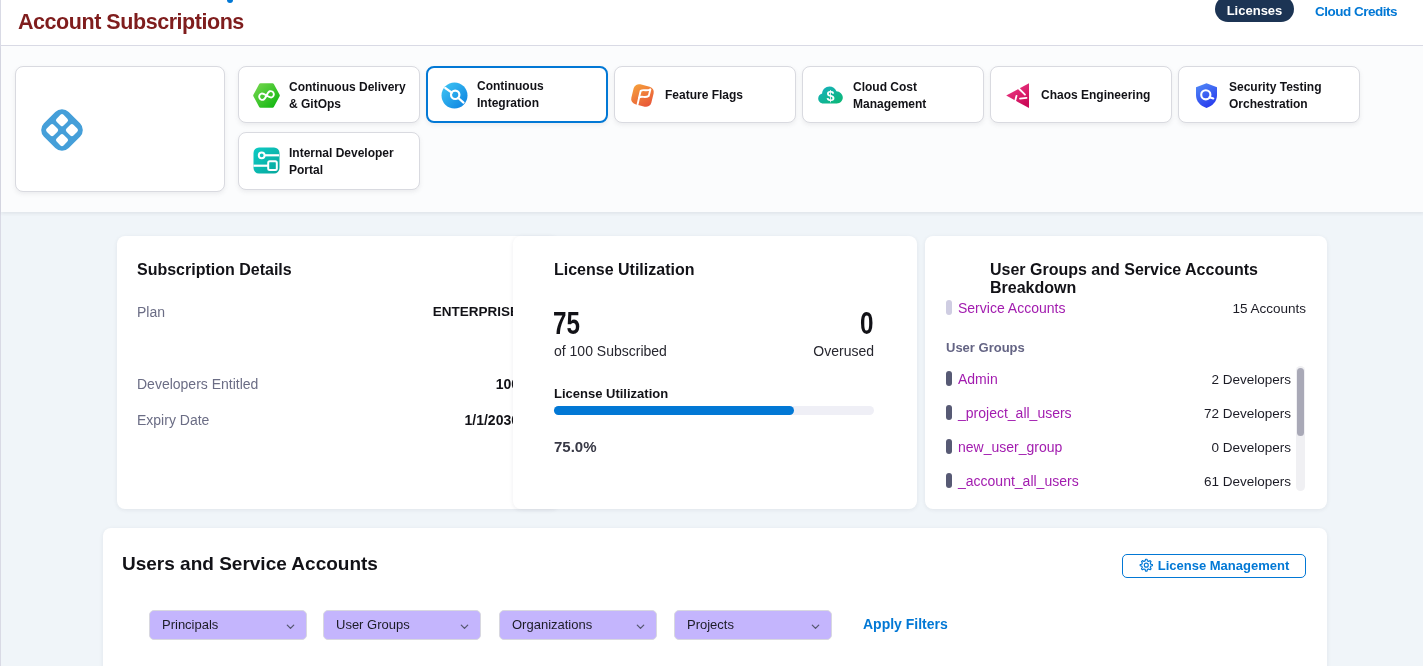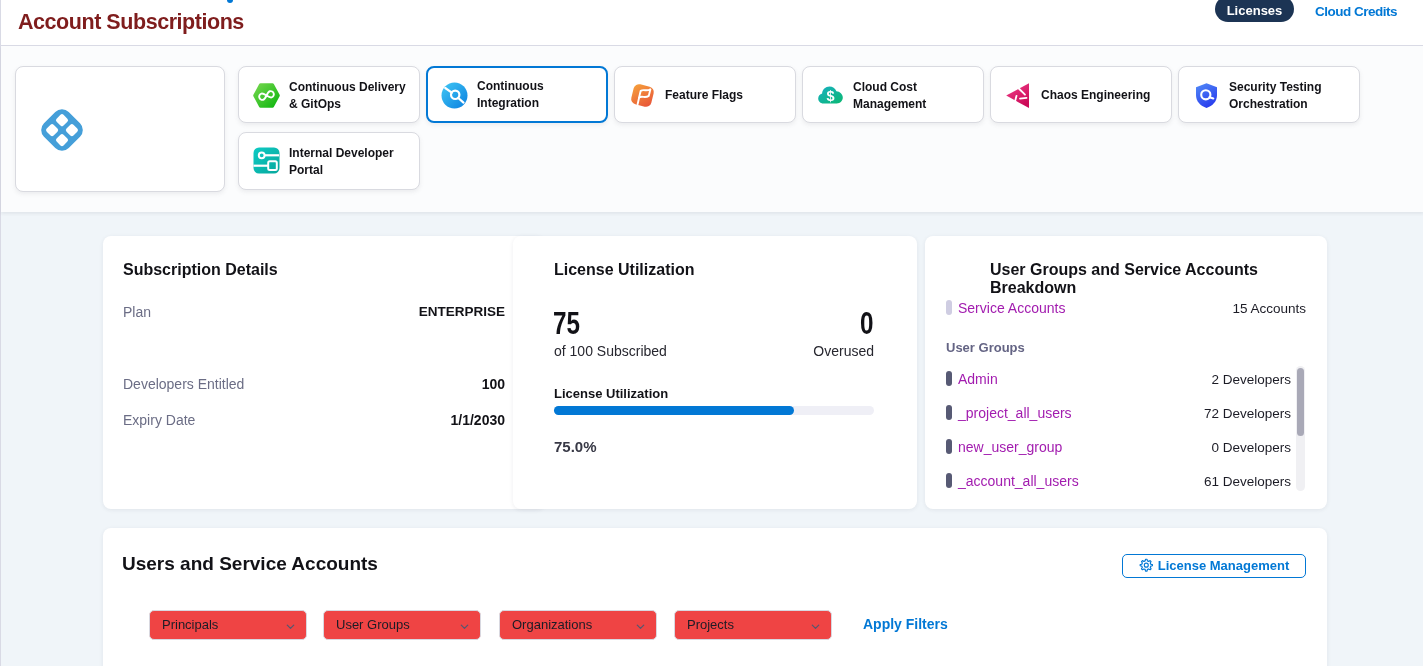--- a/index.html
+++ b/index.html
@@ -18,21 +18,21 @@
   .allmod .txt { position:absolute; left:73px; top:40px; letter-spacing:-0.3px; font-size:17px; font-weight:bold; color:#121217; line-height:23px; }
   .mcard { position:absolute; top:20px; width:182px; height:57px; background:#fff; border:1px solid #d9dae0; border-radius:8px; box-shadow:0 2px 4px rgba(96,97,112,0.10); }
   .mcard.sel { border:2px solid #0278d5; }
   .mcard .mico { position:absolute; left:14px; top:15px; width:27px; height:27px; }
   .mcard.sel .mico { left:13px; top:14px; }
   .mcard .mtxt { position:absolute; left:50px; top:0; height:57px; display:flex; align-items:center; font-size:12px; font-weight:bold; color:#121217; line-height:17px; }
   .mcard.sel .mtxt { left:49px; height:53px; }
   
   .main { position:absolute; left:0; top:212px; width:1423px; height:454px; background:#f0f5f9; }
   .card { position:absolute; background:#fff; border-radius:8px; box-shadow:0 1px 4px rgba(40,41,61,0.08); }
-  .c1 { left:102px; top:24px; width:442px; height:273px; }
+  .c1 { left:116px; top:24px; width:442px; height:273px; }
   .c2 { left:512px; top:24px; width:404px; height:273px; }
   .c3 { left:924px; top:24px; width:402px; height:273px; }
   .cardtitle { font-size:16px; font-weight:bold; color:#121217; }
   
   .c1 .cardtitle { position:absolute; left:20px; top:25px; }
   .srow { position:absolute; left:20px; right:40px; height:20px; font-size:14px; }
   .srow .lab { position:absolute; left:0; color:#6b6d85; }
   .srow .val { position:absolute; right:0; color:#121217; font-weight:bold; }
   
   .c2 .cardtitle { position:absolute; left:41px; top:25px; }
@@ -49,21 +49,21 @@
   .grow .gpill.lt { background:#cfcde2; }
   .grow .gname { position:absolute; left:12px; top:0px; font-size:14px; color:#a21caf; }
   .grow .gcount { position:absolute; right:0; top:1px; font-size:13.5px; color:#1c1c26; }
   .uglab { position:absolute; left:21px; top:104px; font-size:13px; font-weight:bold; color:#646484; }
   .sbtrack { position:absolute; left:371px; top:130px; width:9px; height:125px; background:#f0f0f3; border-radius:5px; }
   .sbthumb { position:absolute; left:1px; top:2px; width:7px; height:68px; background:#a9a9b7; border-radius:4px; }
   
   .cb { left:102px; top:316px; width:1224px; height:350px; }
   .cb .cardtitle { position:absolute; left:19px; top:25px; font-size:19px; }
   .lmbtn { position:absolute; left:1019px; top:26px; width:184px; height:24px; border:1px solid #0278d5; border-radius:5px; color:#0278d5; font-size:13px; font-weight:bold; line-height:22px; text-align:center; }
-  .filterbox { position:absolute; top:82px; width:158px; height:30px; border:1px solid #d8d8e0; border-radius:5px; background:#ef4444; font-size:13px; color:#1c1c26; line-height:28px; padding-left:12px; }
+  .filterbox { position:absolute; top:82px; width:158px; height:30px; border:1px solid #d8d8e0; border-radius:5px; background:#c4b5fd; font-size:13px; color:#1c1c26; line-height:28px; padding-left:12px; }
   .filterbox svg { position:absolute; right:10px; top:10px; }
   .applyf { position:absolute; left:760px; top:88px; font-size:14px; font-weight:bold; color:#0278d5; }
 </style>
 </head>
 <body>
 <div class="page">
 
   <div class="main">
     <div class="card c1">
       <div class="cardtitle">Subscription Details</div>

